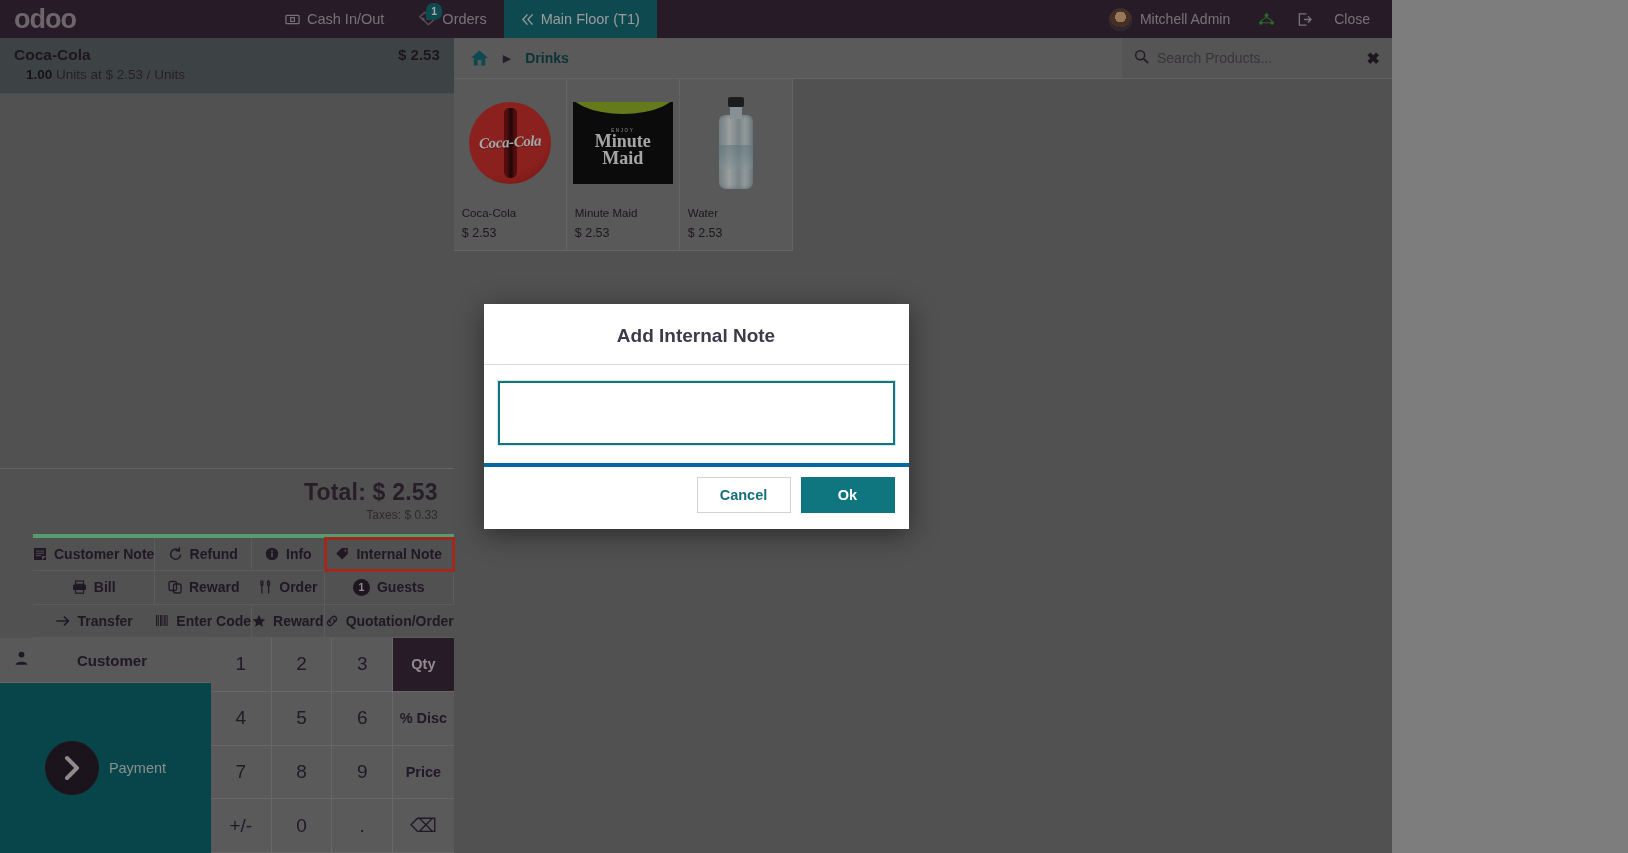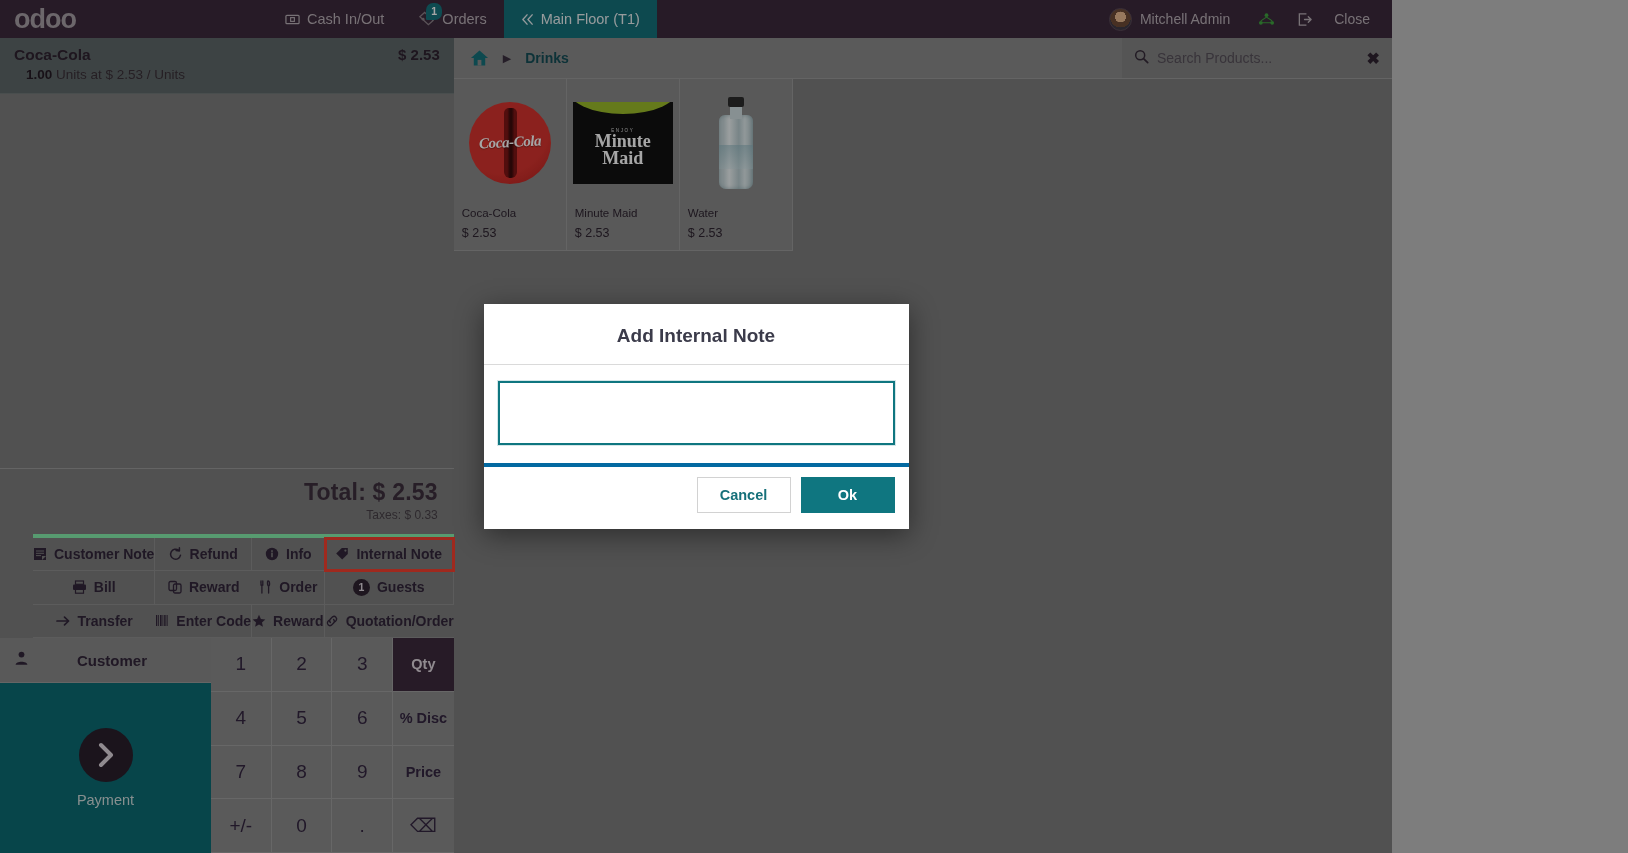--- a/index.html
+++ b/index.html
@@ -111,21 +111,21 @@
   .bottom { display: flex; flex: 0 0 215px; }
   .left-bottom { flex: 0 0 211px; display: flex; flex-direction: column; }
   .customer-btn {
     flex: 0 0 45px; display: flex; align-items: center; gap: 10px;
     padding-left: 14px; background: #898989; color: #322539;
     font-size: 15px; font-weight: 600; cursor: pointer;
     border-bottom: 1px solid #9c9c9c;
   }
   .customer-btn .cust-label { flex: 1; text-align: center; padding-right: 26px; }
   .payment-btn {
-    flex: 1; background: #0c6a72; display: flex; flex-direction: column;
+    flex: 1; background: #0c6a72; display: flex; flex-direction: row;
     align-items: center; justify-content: center; gap: 10px; cursor: pointer;
   }
   .pay-circle {
     width: 54px; height: 54px; border-radius: 50%;
     background: #2a1f2c; display: flex; align-items: center; justify-content: center;
   }
   .pay-label { color: #cfdcdc; font-size: 14.5px; }
 
   .numpad {
     flex: 1; display: grid;

